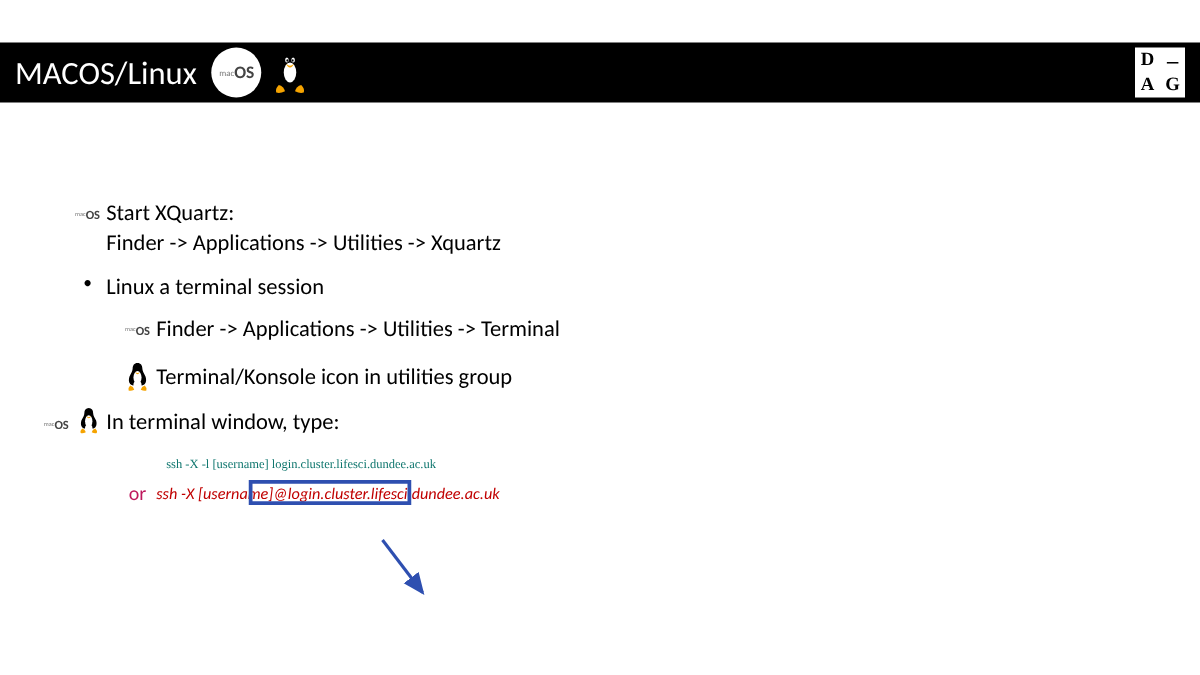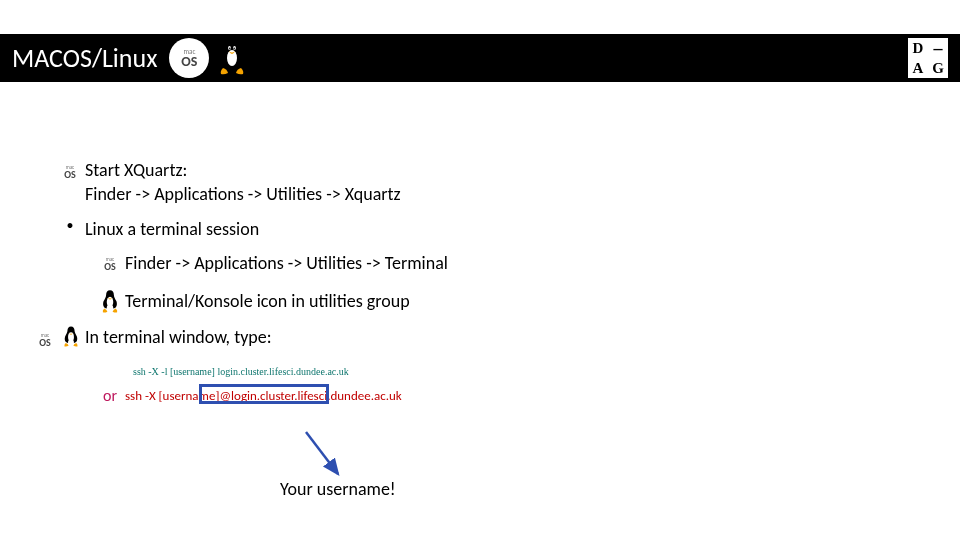--- a/index.html
+++ b/index.html
@@ -2,21 +2,21 @@
 <html><head>
 <meta charset="utf-8">
 <style>
   * { margin: 0; padding: 0; box-sizing: border-box; }
   html, body { width: 960px; height: 540px; font-family: "Segoe UI", Calibri, Arial, sans-serif; background: #fff; color: #000; }
   .slide { position: relative; width: 960px; height: 540px; margin-top: 28px; }
 
   .titlebar { position: absolute; left: 0; top: 6px; width: 960px; height: 48px; background: #000; display: flex; align-items: center; padding-left: 12px; }
   .title { color: #fff; font-size: 26px; font-weight: 400; }
   .title-icons { display: flex; align-items: center; margin-left: 12px; gap: 6px; }
-  .macos-badge { width: 40px; height: 40px; border-radius: 50%; background: #fff; display: flex; flex-direction: column; align-items: center; justify-content: center; font-size: 9px; line-height: 1; color: #444; }
+  .macos-badge { width: 40px; height: 40px; border-radius: 50%; background: #fff; display: flex; flex-direction: row; align-items: center; justify-content: center; font-size: 9px; line-height: 1; color: #444; }
   .macos-badge .mac { font-size: 7px; color: #777; }
   .macos-badge .os { font-size: 14px; font-weight: 600; }
   .macos-badge-sm { width: 28px; height: 28px; font-size: 7px; }
   .macos-badge-sm .os { font-size: 10px; }
   .macos-badge-sm .mac { font-size: 5px; }
 
   .tux { display: inline-block; }
   .tux svg { display: block; }
 
   .dag-logo { position: absolute; right: 12px; top: 10px; width: 40px; height: 40px; background: #fff; display: flex; flex-wrap: wrap; font-family: Georgia, serif; font-weight: 600; color: #000; align-items: center; justify-content: center; }
@@ -26,21 +26,21 @@
   .content { position: absolute; left: 55px; top: 130px; width: 850px; font-size: 18px; line-height: 1.35; }
   .row { display: flex; align-items: flex-start; margin-bottom: 10px; }
   .bullet-icon { width: 30px; display: flex; align-items: center; justify-content: center; flex-shrink: 0; }
   .bullet-dot { width: 30px; text-align: center; font-size: 14px; flex-shrink: 0; }
   .row .txt { flex: 1; }
   .indent { margin-left: 40px; }
 
   .code { font-family: Liberation Serif, serif; color: #0f766e; font-size: 10px; margin-left: 78px; margin-top: 4px; margin-bottom: 6px; }
   .or-row { display: flex; align-items: center; margin-left: 48px; }
   .or-label { font-size: 16px; color: #be185d; margin-right: 8px; }
-  .code2 { font-family: Calibri, Arial, sans-serif; color: #c00000; font-size: 13px; position: relative; }
+  .code2 { font-family: Calibri, Arial, sans-serif; color: #c00000; font-size: 13px; position: relative; font-style: italic; }
 
   .box { position: absolute; border: 3px solid #2e4fb0; width: 130px; height: 20px; left: 74px; top: -3px; pointer-events: none; }
 
   .arrow-wrap { position: absolute; left: 300px; top: 400px; }
   .annotation { position: absolute; left: 280px; top: 450px; font-size: 18px; font-weight: 400; }
 
   .pagenum { position: absolute; right: 14px; bottom: 6px; font-size: 15px; }
   .footerbar { position: absolute; left: 0; bottom: 0; width: 960px; height: 4px; background: #000; }
 </style>
 </head>
@@ -157,18 +157,17 @@
     <svg width="60" height="60">
       <defs>
         <marker id="ah" markerWidth="8" markerHeight="8" refX="6" refY="3" orient="auto">
           <path d="M0,0 L7,3 L0,6 z" fill="#2e4fb0"></path>
         </marker>
       </defs>
       <line x1="6" y1="4" x2="38" y2="46" stroke="#2e4fb0" stroke-width="2.5" marker-end="url(#ah)"></line>
     </svg>
   </div>
 
-  <div class="annotation">Your username!</div>
 
   <div class="footerbar"></div>
   <div class="pagenum">17</div>
 
 </div>
 
 </body></html>

